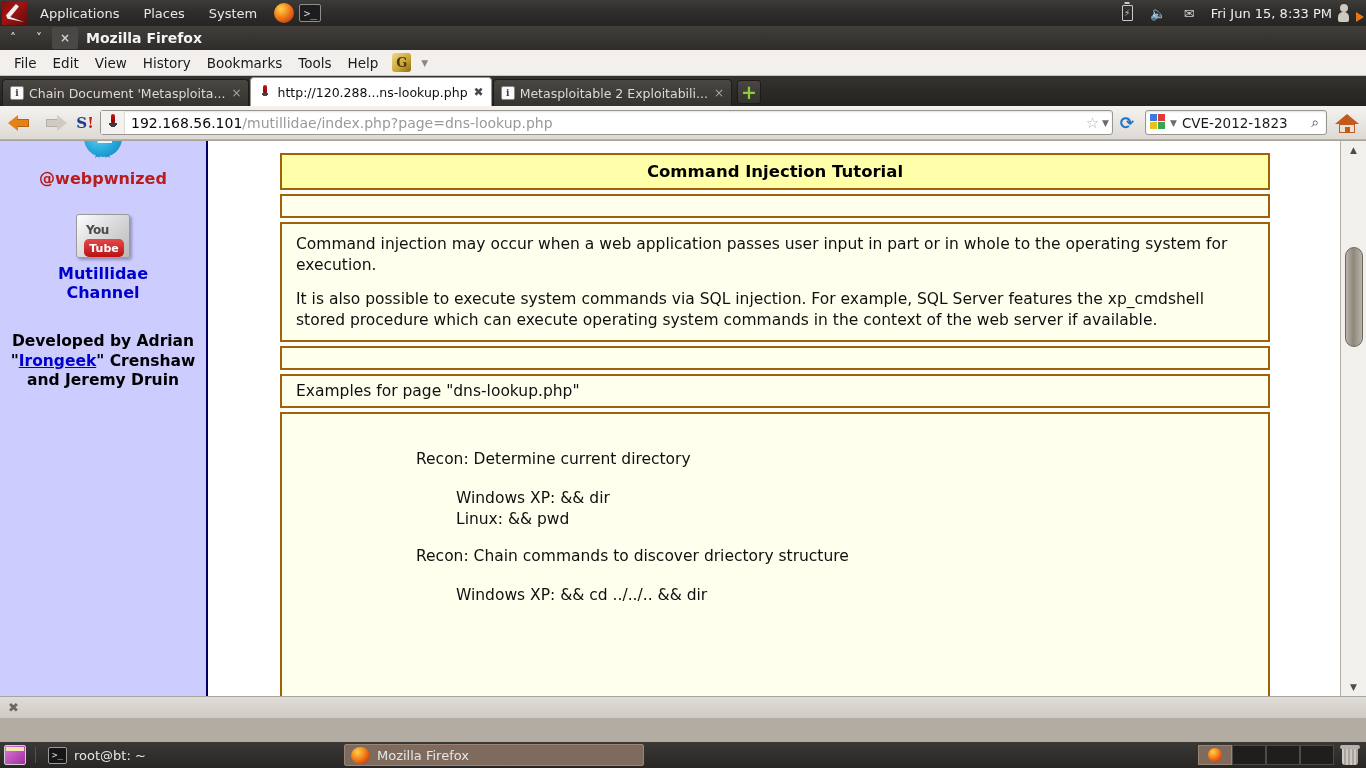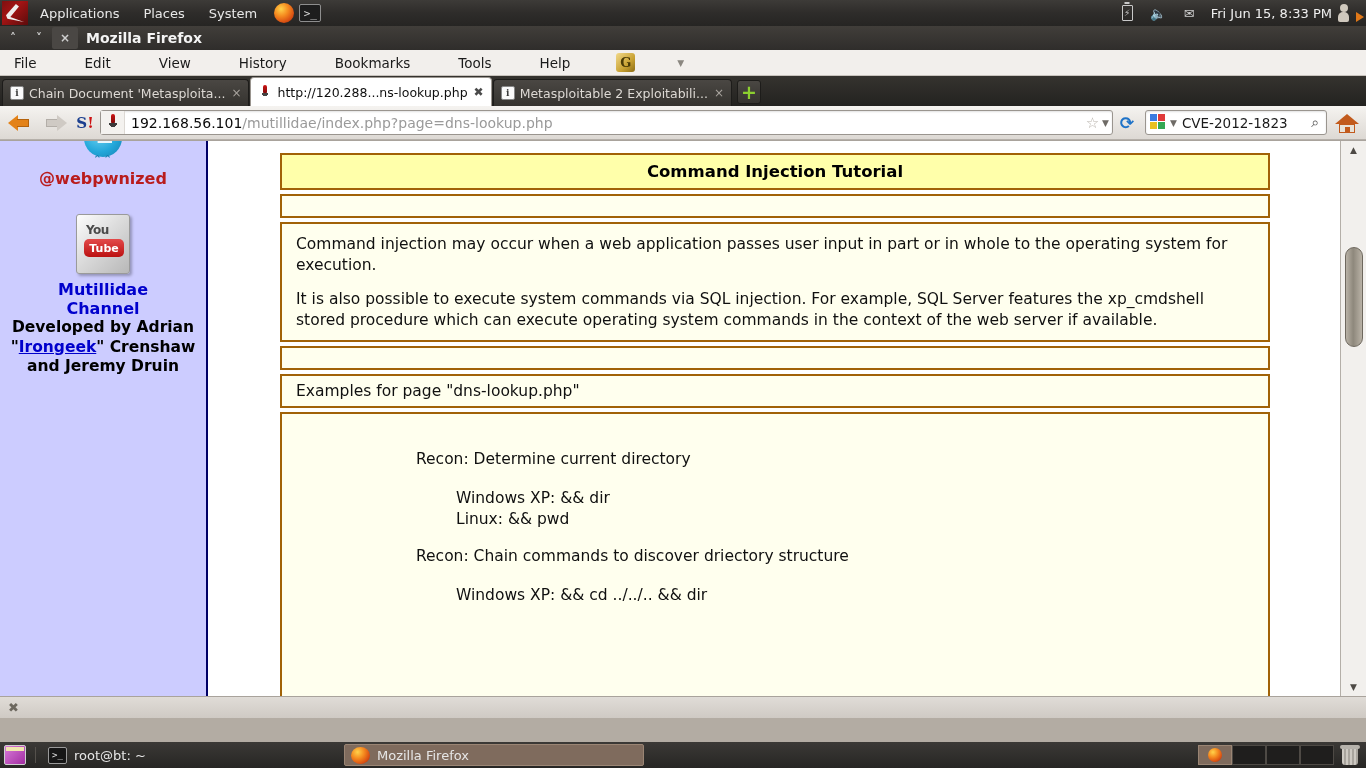--- a/index.html
+++ b/index.html
@@ -89,21 +89,21 @@
     width: 26px; height: 22px; display: flex; align-items: center; justify-content: center;
     color: #cfcfcf; font-size: 12px;
   }
   #wbtn-close { background: #4a4744; border-radius: 2px; }
   #win-title { margin-left: 8px; }
 
   #menubar {
     height: 26px; background: #f2efec;
     border-bottom: 1px solid #c8c3bd;
     display: flex; align-items: center; padding-left: 6px;
-    font-size: 13.5px; color: #1a1a1a; flex: 0 0 auto; gap: 32px;
+    font-size: 13.5px; color: #1a1a1a; flex: 0 0 auto;
   }
   .menu-item { padding: 3px 8px; }
   #g-badge {
     width: 19px; height: 19px; margin-left: 6px; border-radius: 3px;
     background: linear-gradient(135deg,#f2d98a,#c8a132 60%,#8c6c16);
     color: #4a3a06; font-size: 13px; font-weight: bold;
     display: flex; align-items: center; justify-content: center;
     font-family: "DejaVu Serif", serif;
   }
   #menubar-caret { margin-left: 10px; color: #8b8780; font-size: 9px; }
@@ -275,42 +275,42 @@
     clip-path: polygon(20% 0%, 100% 0%, 100% 20%, 45% 55%, 100% 55%, 100% 78%, 10% 78%, 10% 55%);
   }
   .bird-feet {
     position: absolute; bottom: 1px; left: 50%; transform: translateX(-50%);
     color: #1580b0; font-size: 11px; letter-spacing: 1px;
   }
   #twitter-handle {
     font-size: 16px; font-weight: bold; color: #b91c1c; margin-top: 2px;
   }
   #youtube-icon {
-    width: 54px; height: 60px; margin: 26px auto 6px;
+    width: 54px; height: 44px; margin: 26px auto 6px;
     background: linear-gradient(135deg,#fdfdfd 0%, #dcdcdc 45%, #b8b8b8 100%);
     border: 1px solid #9a9a9a; border-radius: 3px;
     position: relative; box-shadow: 2px 2px 3px rgba(0,0,0,.28);
   }
   #youtube-icon .yt-you {
     position: absolute; left: 9px; top: 8px;
     font-size: 12px; font-weight: bold; color: #4a4a4a;
     font-family: "DejaVu Sans", sans-serif; letter-spacing: -0.5px;
   }
   #youtube-icon .yt-tube {
     position: absolute; left: 7px; top: 24px; width: 40px; height: 18px;
     background: linear-gradient(to bottom,#e34a4a,#bb1111);
     border-radius: 5px; color: #fff; font-size: 11px; font-weight: bold;
     display: flex; align-items: center; justify-content: center;
     font-family: "DejaVu Sans", sans-serif;
   }
   #channel-label {
     font-size: 16px; font-weight: bold; color: #0000cc; line-height: 1.2;
   }
   #developed-by {
-    font-size: 15.5px; font-weight: bold; color: #000;
+    margin-top: 30px; font-size: 15.5px; font-weight: bold; color: #000;
     line-height: 1.25; padding: 0 4px;
   }
   #developed-by a { color: #0000cc; }
 
   #content {
     flex: 1 1 auto; min-width: 0; padding: 12px 0 0 72px; overflow: hidden;
   }
   .ttable { width: 990px; border-collapse: separate; border-spacing: 0; }
   .ttable .row {
     border: 2px solid #a16207; margin-bottom: 4px;

